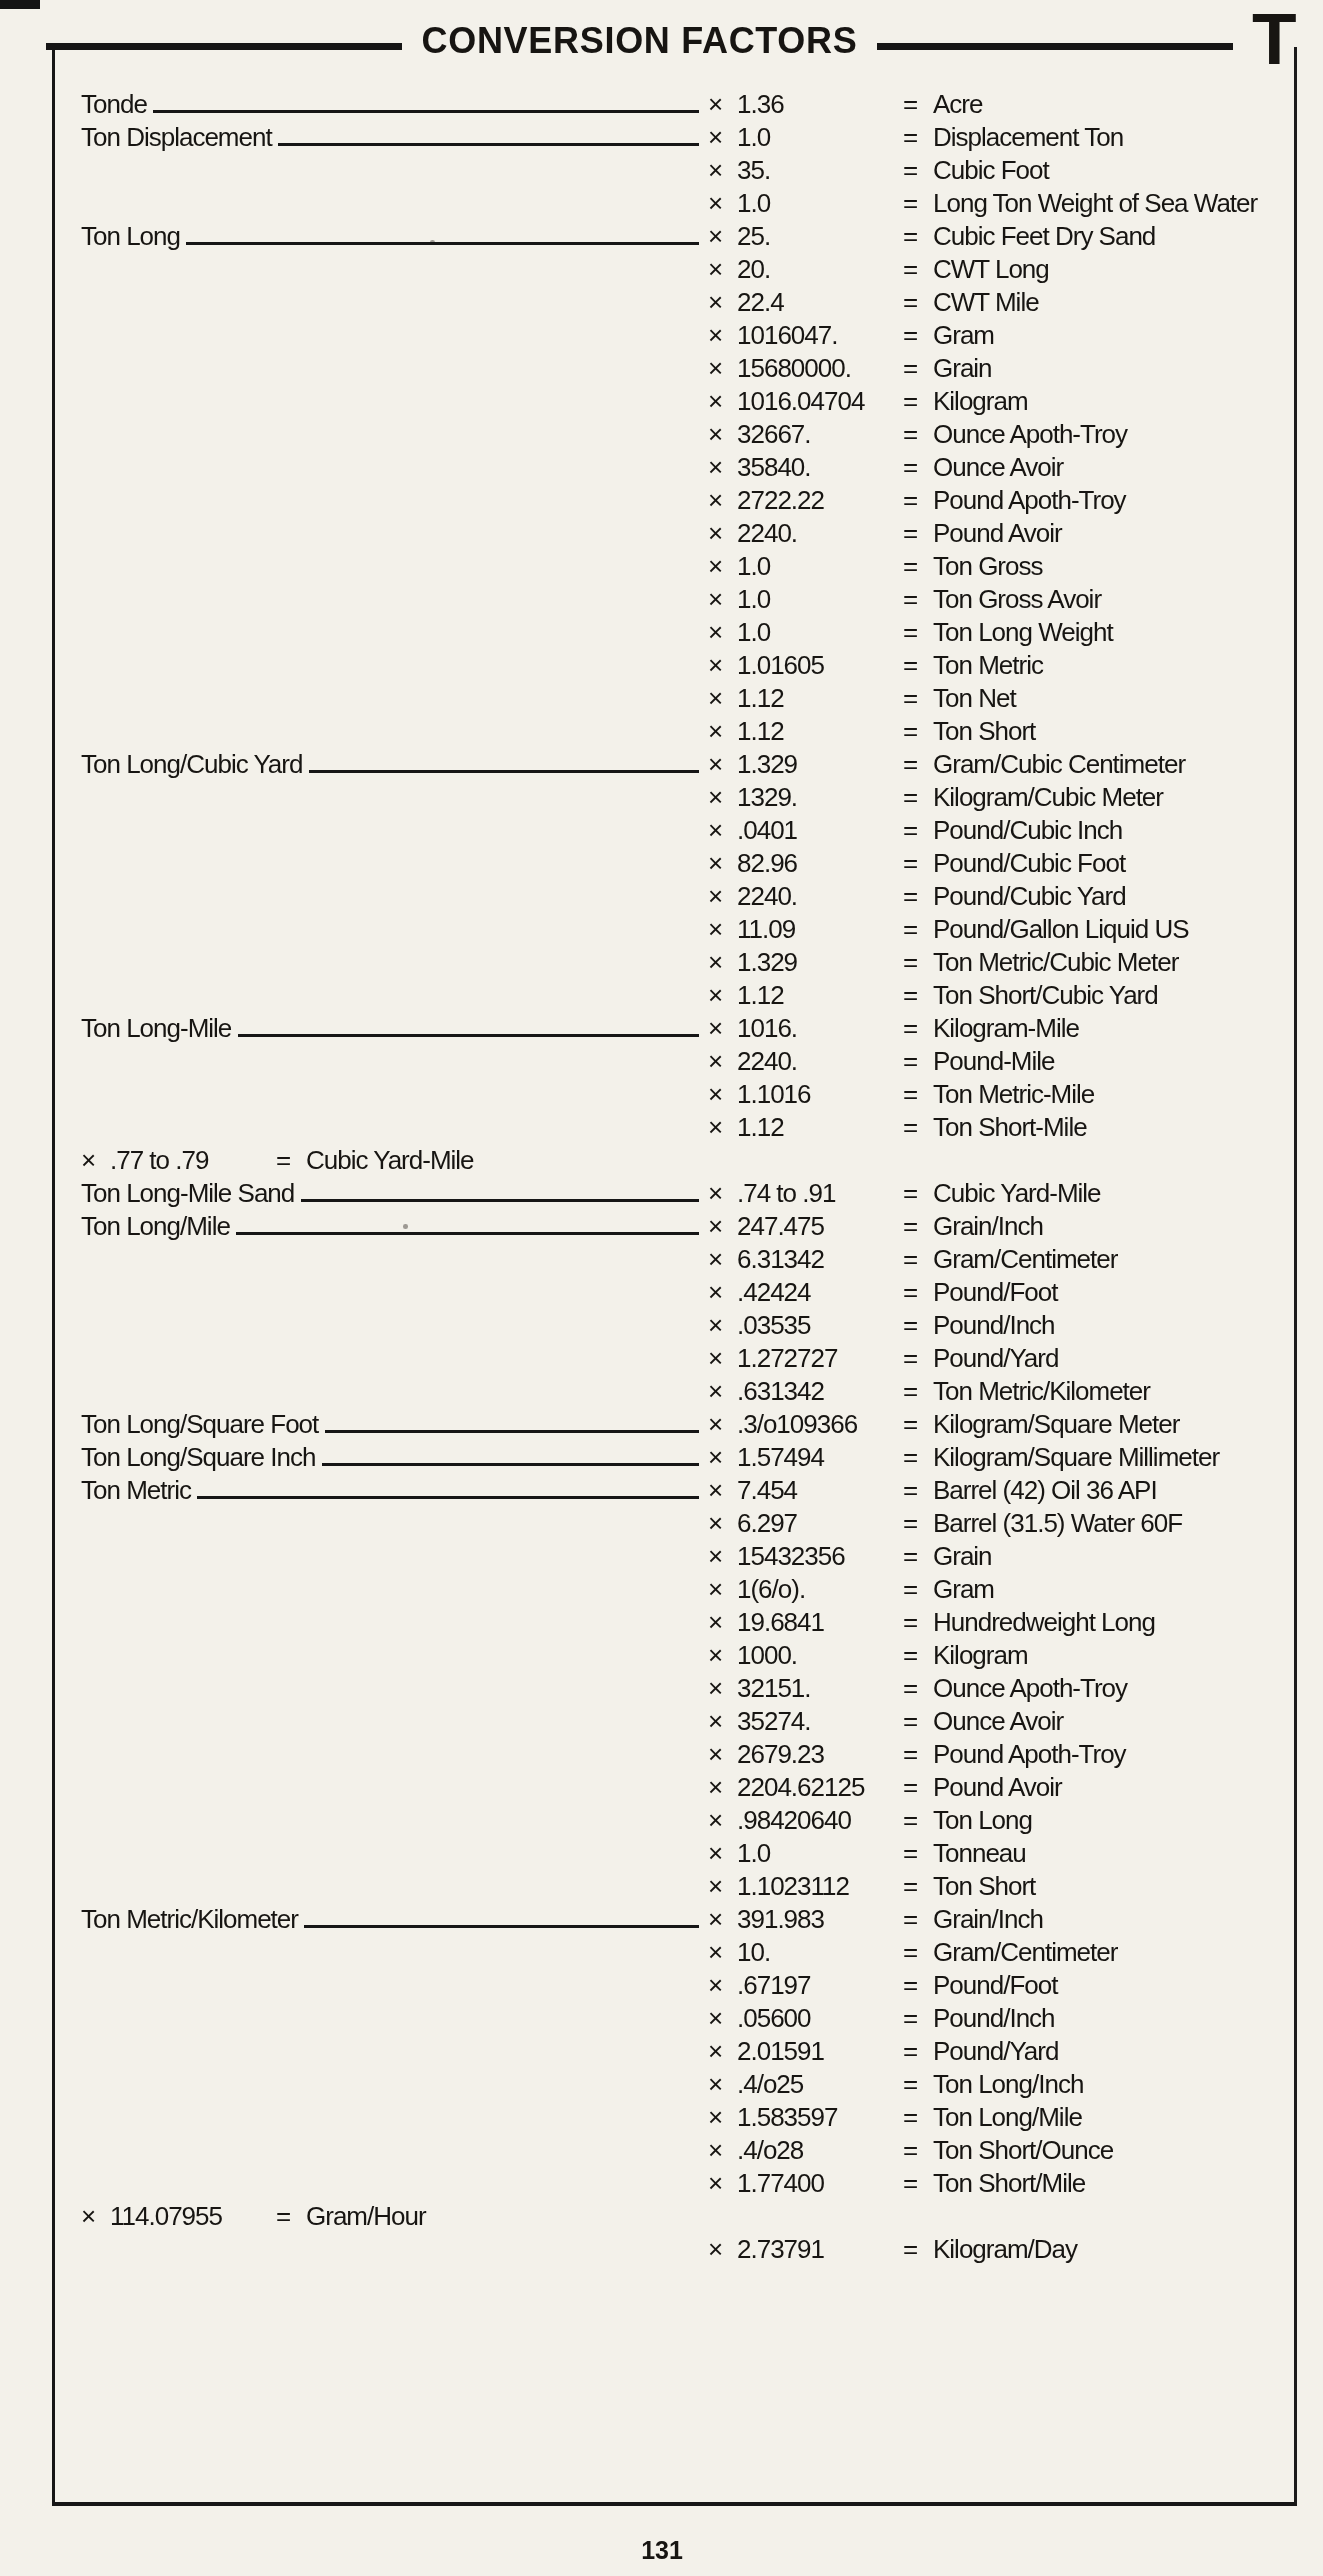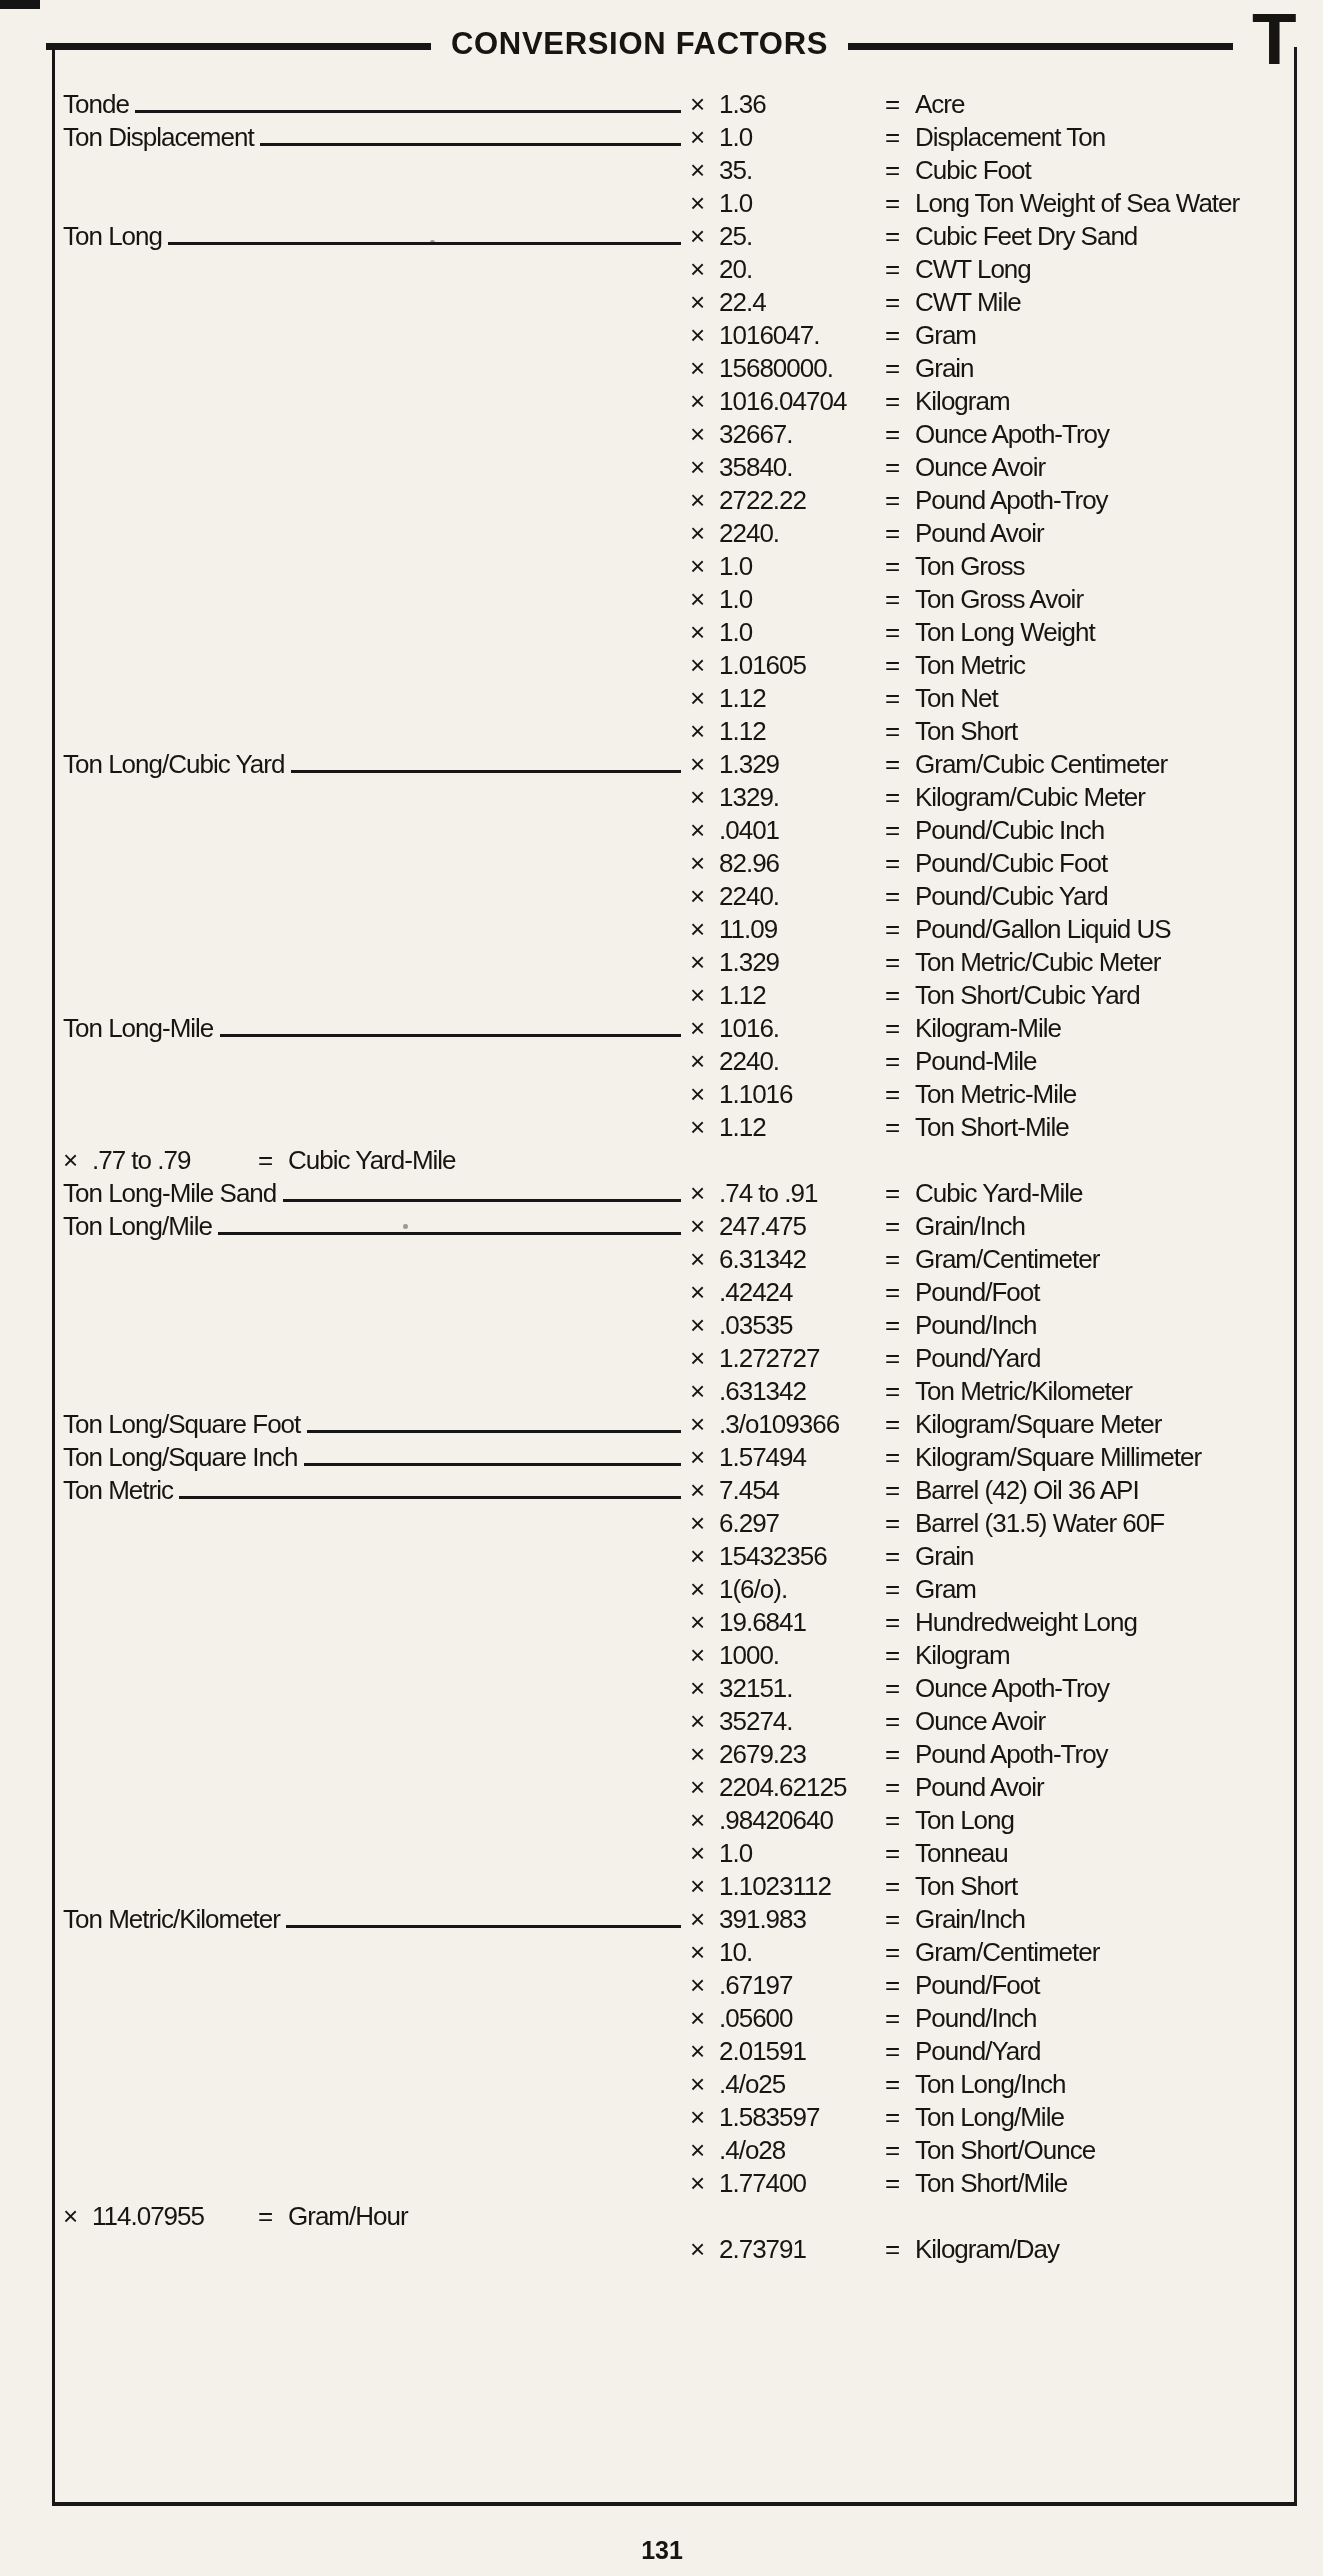--- a/index.html
+++ b/index.html
@@ -17,39 +17,39 @@
   .corner-mark{position:absolute;left:0;top:0;width:40px;height:8.5px;background:#141414;}
   .speck{position:absolute;width:4.6px;height:4.6px;border-radius:50%;background:#55514b;opacity:.55;}
 
   
   .title-row{
     position:absolute;left:46px;top:0;width:1187px;height:55px;
     display:flex;align-items:flex-end;
   }
   .rule{flex:1;height:6.5px;background:#161616;margin-bottom:5.2px;}
   .page-title{
-    padding:0 19.5px;font-size:31px;font-weight:bold;
+    padding:0 19.5px;font-size:36px;font-weight:bold;
     letter-spacing:0.7px;line-height:1;white-space:nowrap;
     transform:translateY(3.9px);
   }
   .tab-letter{
     position:absolute;left:1252px;top:10.4px;
     font-size:73px;font-weight:bold;line-height:.8;
     letter-spacing:-1.3px;
   }
 
   
   .frame{
     position:absolute;left:52px;top:47px;width:1245px;height:2459px;
     border-left:3.9px solid #161616;
     border-right:3.3px solid #1b1b1b;
     border-bottom:4.6px solid #161616;
     box-sizing:border-box;
   }
-  .rows{padding:40px 0 0 8px;}
+  .rows{padding:40px 0 0 26px;}
   .row{
     height:33px;display:flex;align-items:flex-end;
     font-size:26px;letter-spacing:-1px;line-height:1;
     white-space:nowrap;
   }
   .row > *{box-sizing:border-box;}
   .labelwrap{width:627px;display:flex;align-items:flex-end;overflow:hidden;}
   .unit-label{padding-bottom:3.3px;}
   .leader{flex:1;height:0;border-bottom:3.9px solid #161616;margin:0 9px 7.2px 6.5px;}
   .factor{width:195px;display:flex;align-items:flex-end;}

